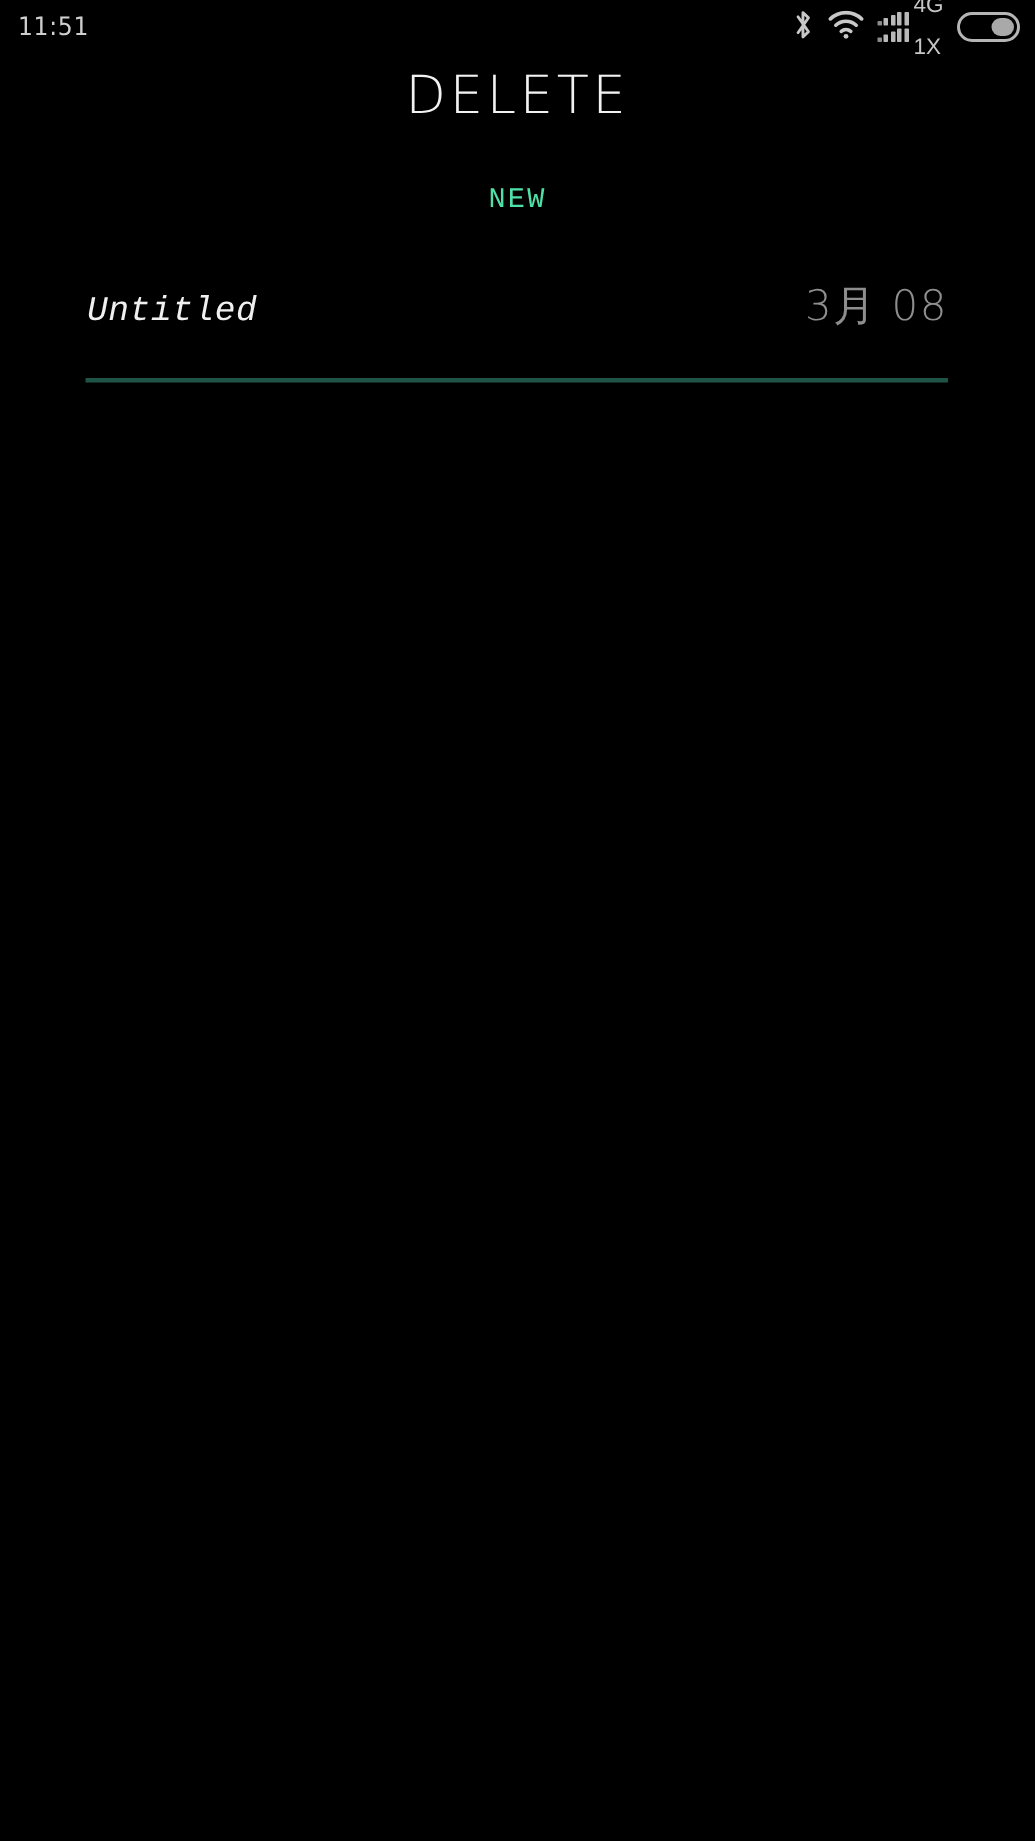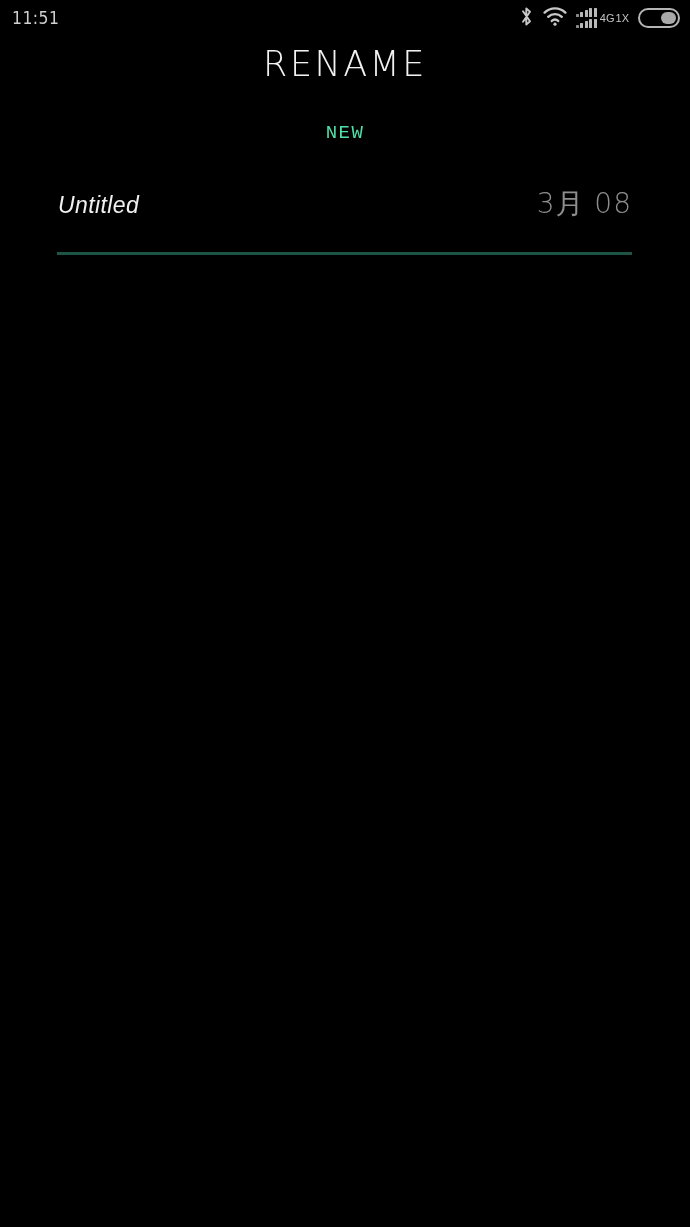--- a/index.html
+++ b/index.html
@@ -68,23 +68,23 @@
     background: #b9b9b9;
     border-radius: 0.5px;
   }
   .bar-row i.b1 { height: 3px; background:#8a8a8a; }
   .bar-row i.b2 { height: 5px; }
   .bar-row i.b3 { height: 7px; }
   .bar-row i.b4 { height: 9px; }
   .bar-row i.b5 { height: 9px; }
   .net-labels {
     display: flex;
-    flex-direction: row;
-    gap: 1px;
-    font-size: 11px;
+    flex-direction: column;
+    gap: 18px;
+    font-size: 15px;
     line-height: 10px;
     color: #c6c6c6;
     font-family: "Liberation Sans", sans-serif;
   }
   .battery {
     position: relative;
     width: 42px;
     height: 20px;
     border: 2px solid #b5b5b5;
     border-radius: 10px;
@@ -145,21 +145,21 @@
   }
   .preset-head {
     display: flex;
     align-items: baseline;
     justify-content: space-between;
     padding: 0 58px;
     height: 58px;
   }
   .preset-name {
     color: #f0f0f0;
-    font-family: Liberation Sans, sans-serif;
+    font-family: Liberation Mono, monospace;
     font-style: italic;
     font-size: 23px;
     font-weight: 400;
     letter-spacing: 0.4px;
     line-height: 58px;
   }
   .preset-date {
     color: #8e8e8e;
     font-family: "DejaVu Sans", sans-serif;
     font-size: 28px;
@@ -236,21 +236,21 @@
       </span>
     </span>
 
     <span class="battery">
       <span class="battery-fill"></span>
     </span>
 
   </div>
 </div>
 
-<div class="page-title">RENAME</div>
+<div class="page-title">DELETE</div>
 
 <div class="new-action">NEW</div>
 
 <div class="preset-list">
 
   <div class="preset-item">
 
     <div class="preset-head">
       <span class="preset-name">Untitled</span>
       <span class="preset-date">3月 08</span>

